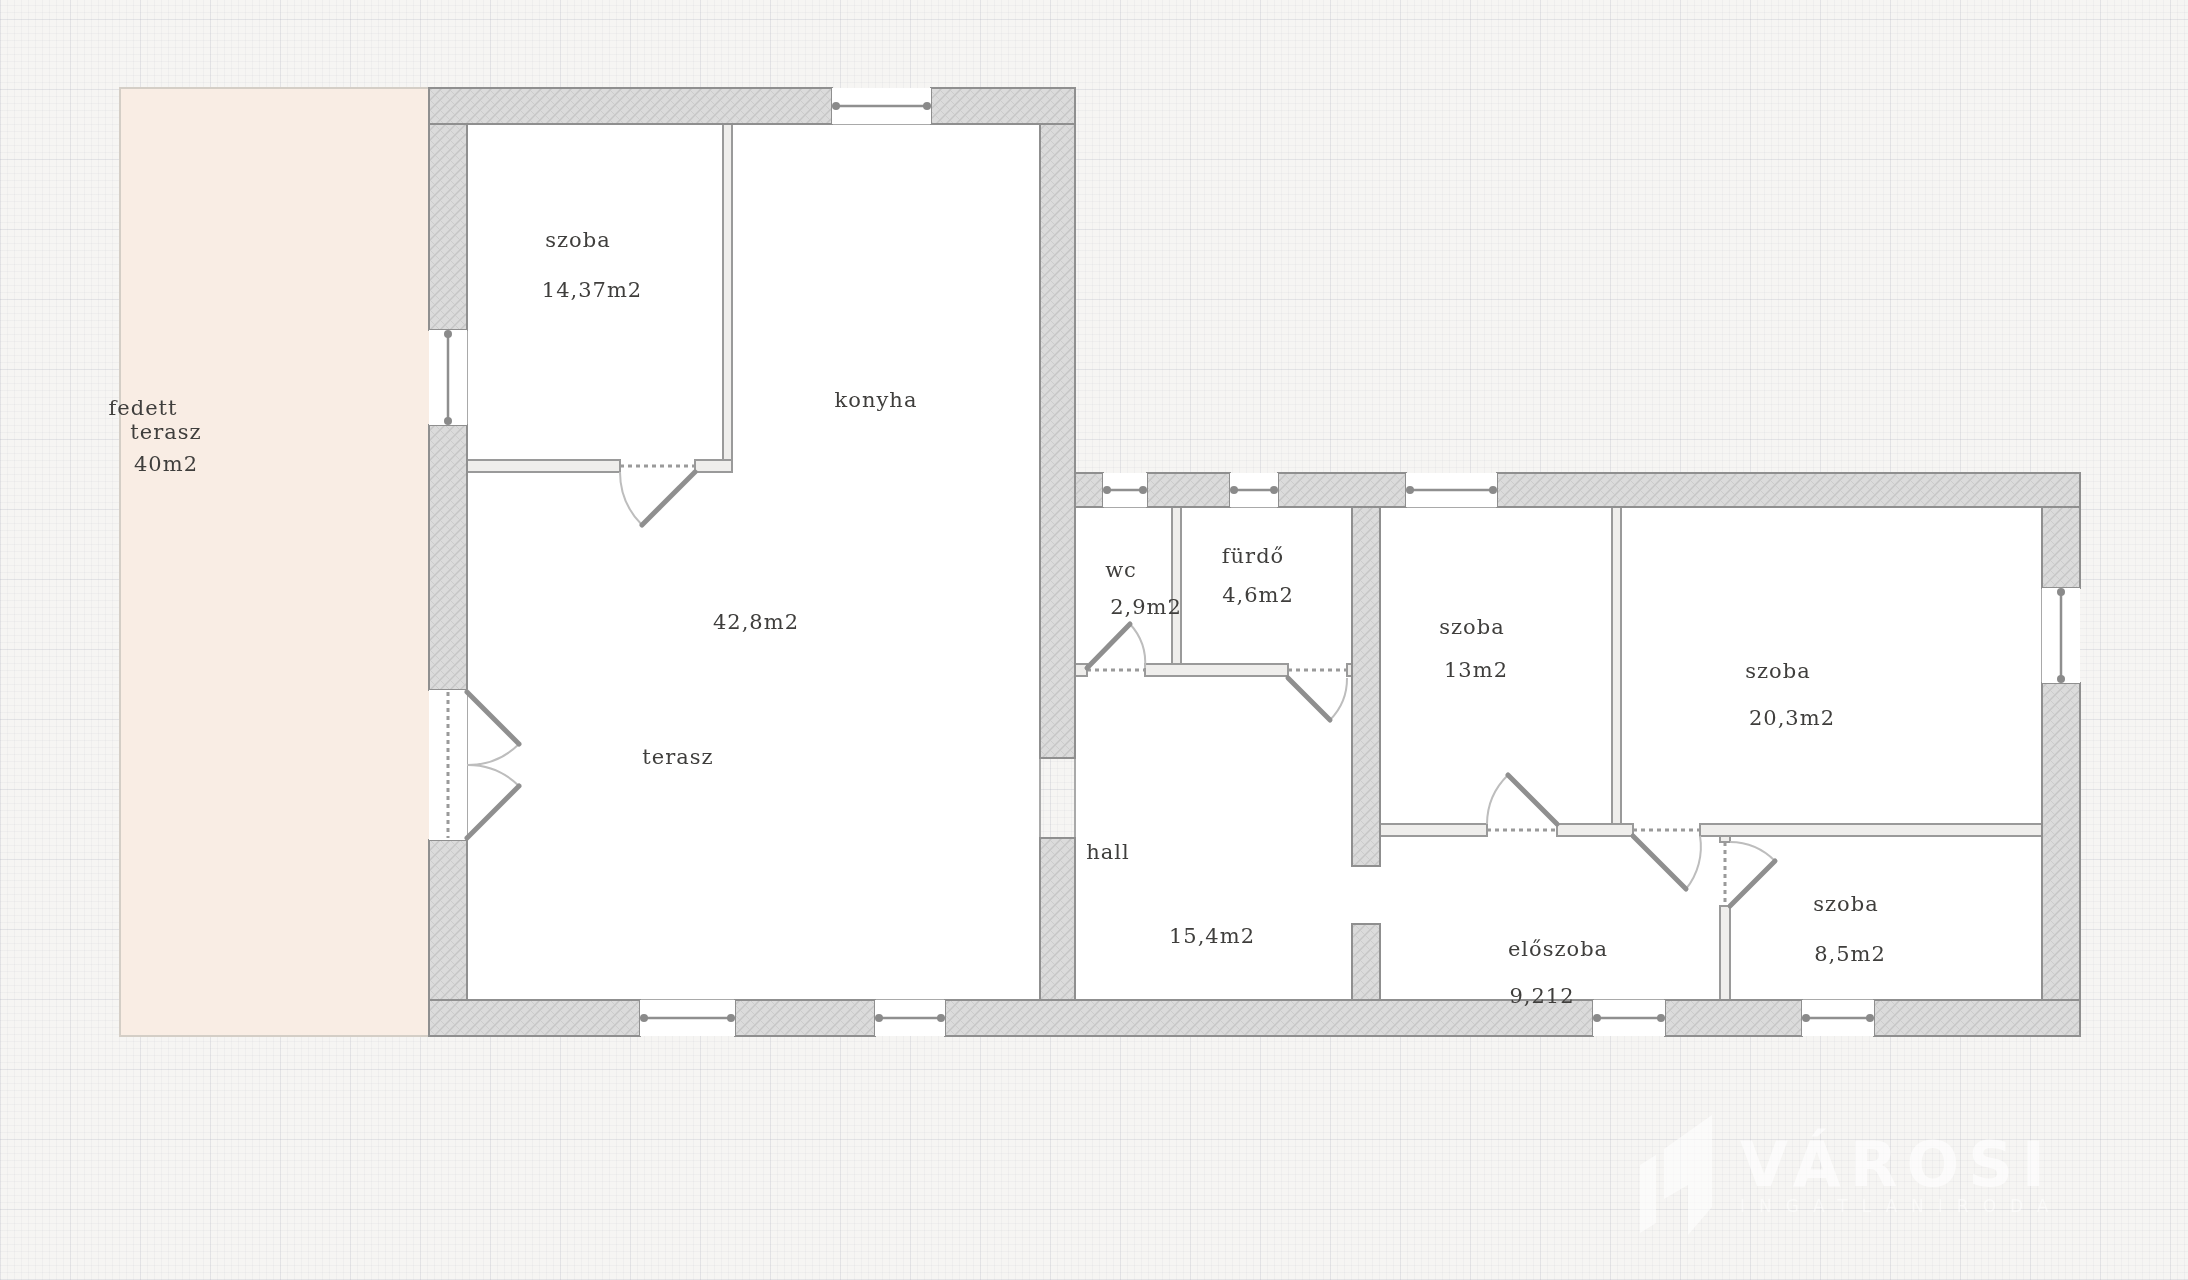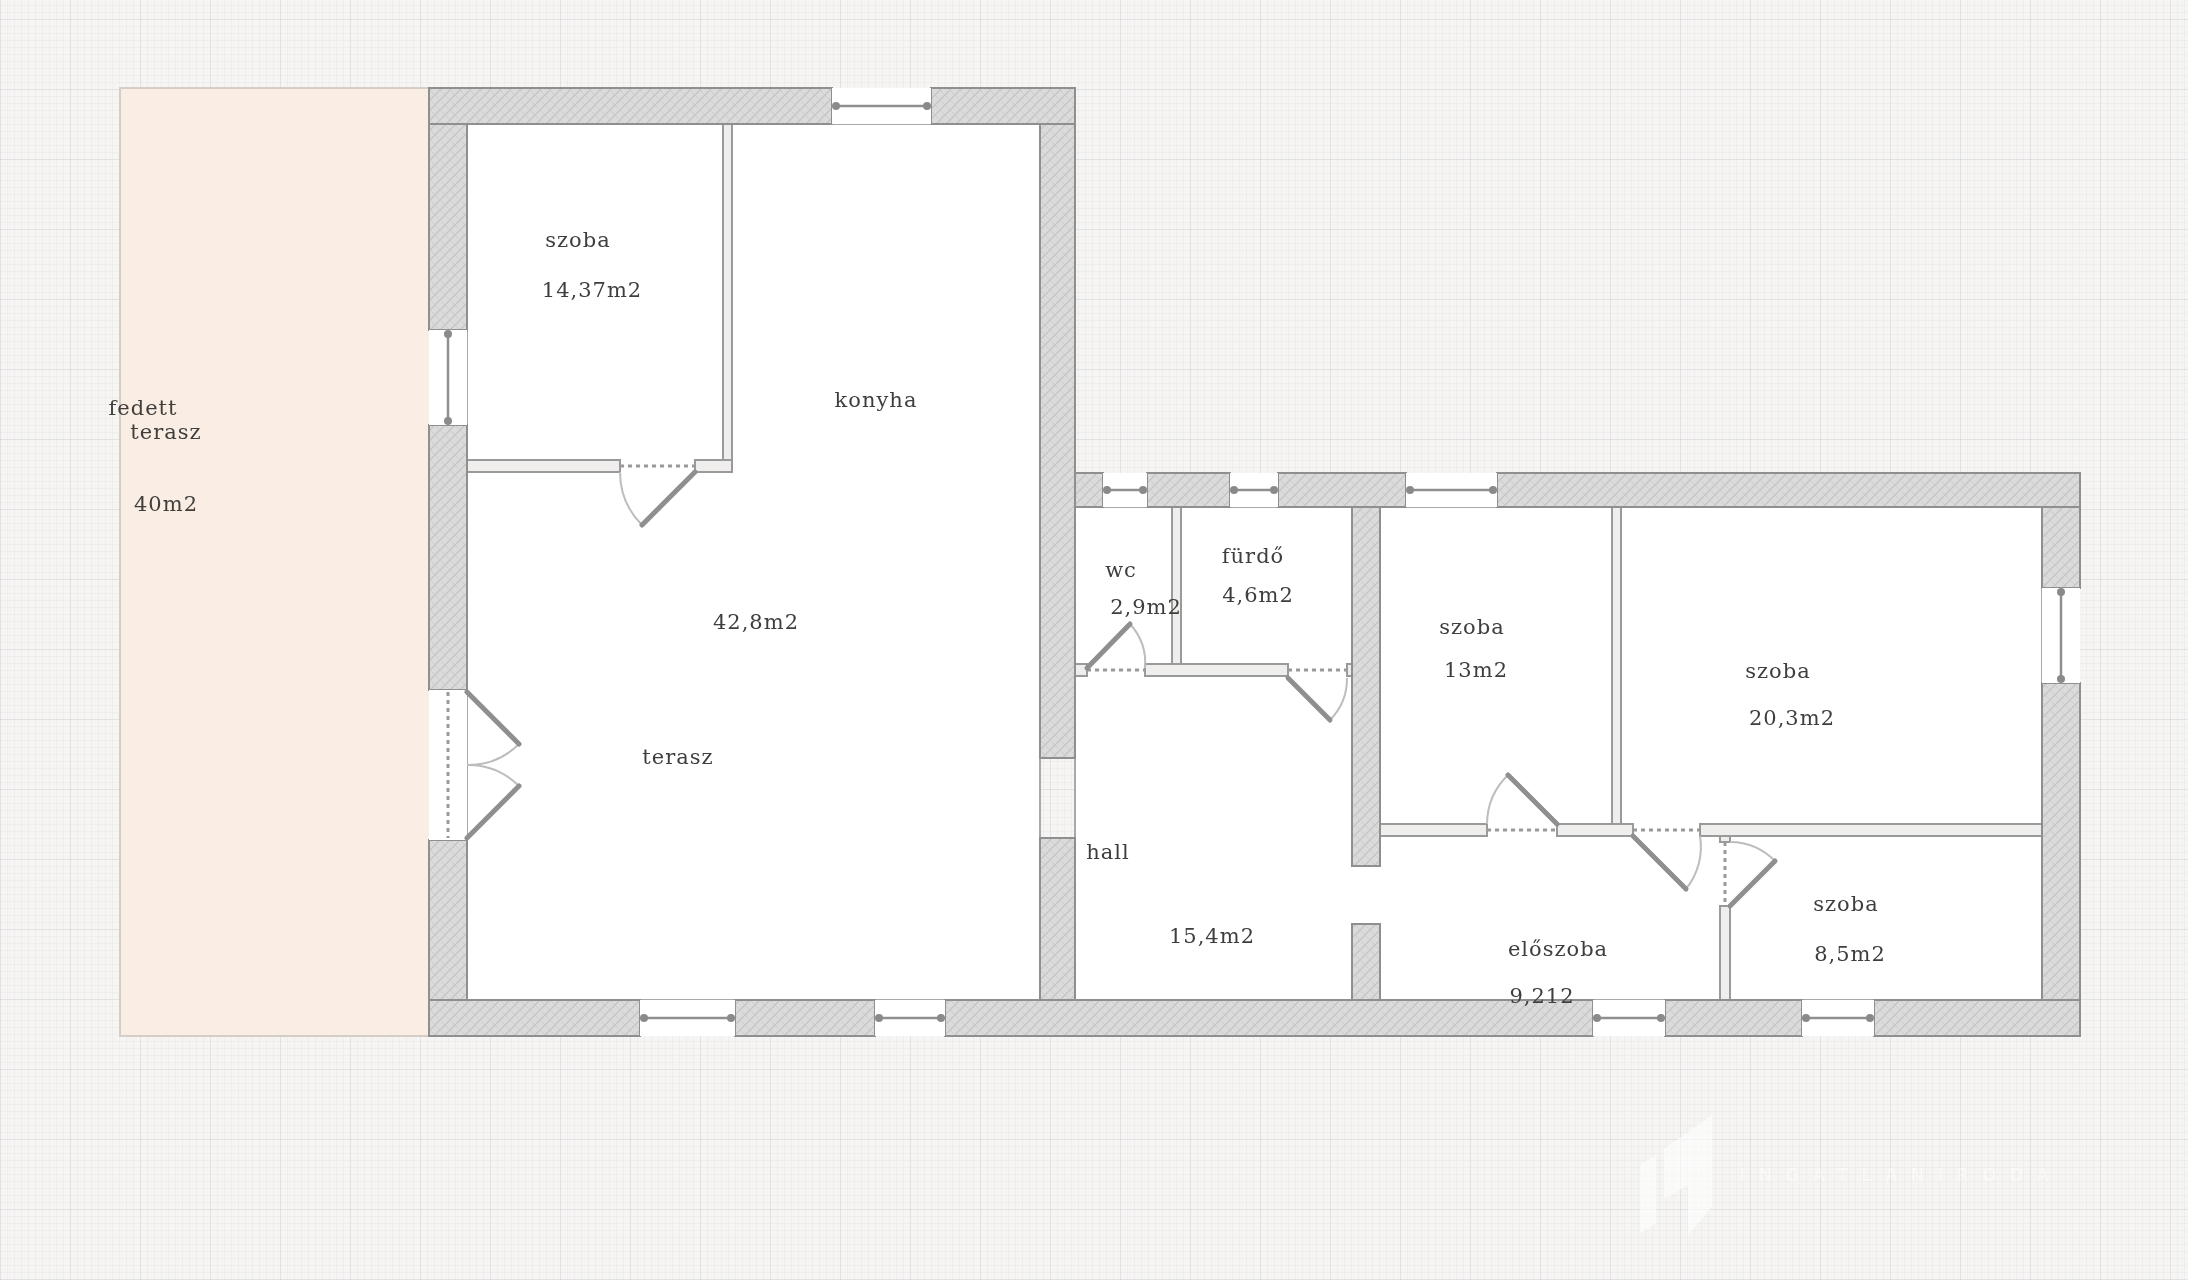--- a/index.html
+++ b/index.html
@@ -179,21 +179,21 @@
       <line x1="1087" y1="668" x2="1130" y2="624"></line>
       <line x1="1288" y1="678" x2="1330" y2="720"></line>
       <line x1="1557" y1="824" x2="1508" y2="775"></line>
       <line x1="1633" y1="836" x2="1686" y2="889"></line>
       <line x1="1730" y1="906" x2="1775" y2="861"></line>
     </g>
   </svg>
 
   <div class="lbl" style="left:143px;top:408px">fedett</div>
   <div class="lbl" style="left:166px;top:432px">terasz</div>
-  <div class="lbl" style="left:166px;top:504px">40m2</div>
+  <div class="lbl" style="left:166px;top:464px">40m2</div>
 
   <div class="lbl" style="left:578px;top:240px">szoba</div>
   <div class="lbl" style="left:592px;top:290px">14,37m2</div>
 
   <div class="lbl" style="left:876px;top:400px">konyha</div>
   <div class="lbl" style="left:756px;top:622px">42,8m2</div>
   <div class="lbl" style="left:678px;top:757px">terasz</div>
 
   <div class="lbl" style="left:1121px;top:570px">wc</div>
   <div class="lbl" style="left:1146px;top:607px">2,9m2</div>
@@ -217,17 +217,18 @@
   <div class="lbl" style="left:1850px;top:954px">8,5m2</div>
 
   <div class="watermark">
     <svg width="78" height="124" viewBox="0 0 78 124">
       <g fill="rgba(255,255,255,0.60)">
         <path d="M0 52 L16 42 L16 110 L0 120 Z"></path>
         <path d="M24 36 L72 2 L72 94 L48 122 L48 72 L24 86 Z"></path>
       </g>
     </svg>
     <div class="wm-text">
+      <span class="wm-brand">VÁROSI</span>
       <span class="wm-sub">INGATLANIRODA</span>
     </div>
   </div>
 
 </div>
 
 </body></html>

